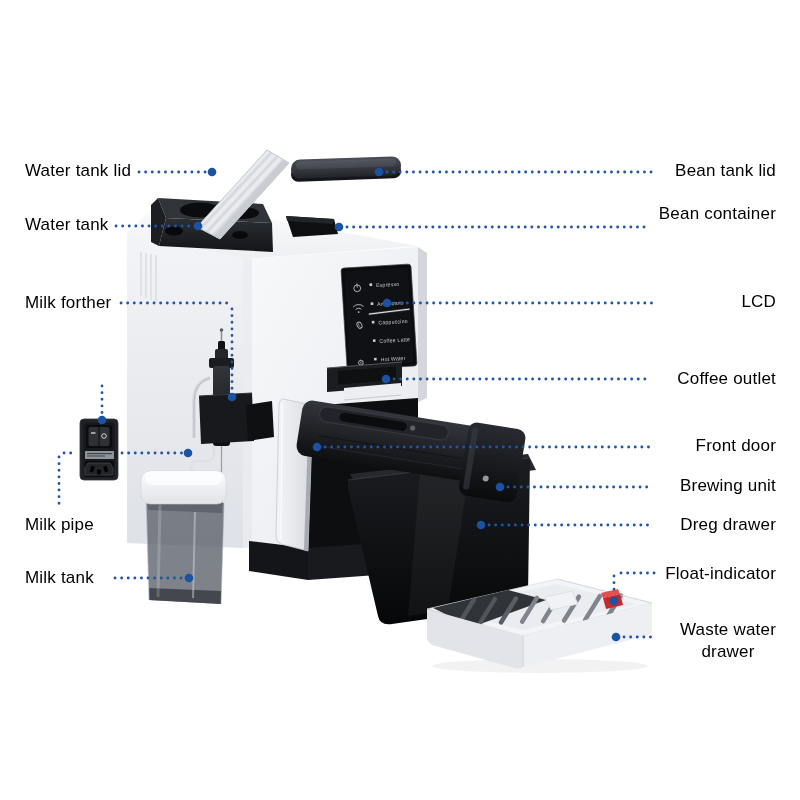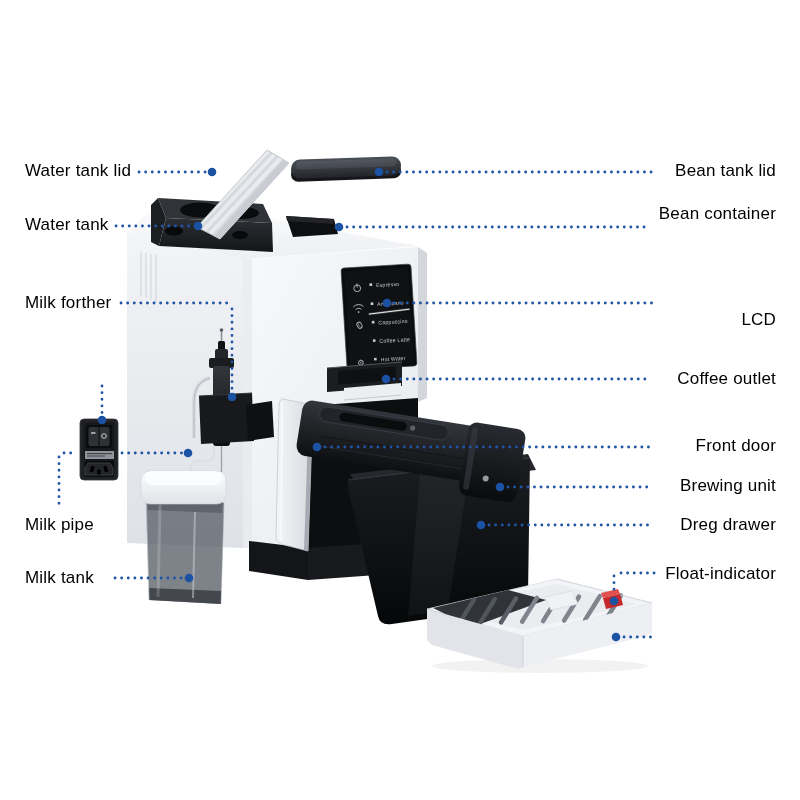--- a/index.html
+++ b/index.html
@@ -336,20 +336,24 @@
 </svg>
 
 <div class="lbl" style="left:25px;top:161px">Water tank lid</div>
 <div class="lbl" style="left:25px;top:215px">Water tank</div>
 <div class="lbl" style="left:25px;top:293px">Milk forther</div>
 <div class="lbl" style="left:25px;top:515px">Milk pipe</div>
 <div class="lbl" style="left:25px;top:568px">Milk tank</div>
 
 <div class="lbl right" style="right:24px;top:161px">Bean tank lid</div>
 <div class="lbl right" style="right:24px;top:204px">Bean container</div>
-<div class="lbl right" style="right:24px;top:310px">LCD</div>
+<div class="lbl right" style="right:24px;top:292px">LCD</div>
 <div class="lbl right" style="right:24px;top:369px">Coffee outlet</div>
 <div class="lbl right" style="right:24px;top:436px">Front door</div>
 <div class="lbl right" style="right:24px;top:476px">Brewing unit</div>
 <div class="lbl right" style="right:24px;top:515px">Dreg drawer</div>
 <div class="lbl right" style="right:24px;top:564px">Float-indicator</div>
-
+<div class="lbl right two-r" style="right:24px;top:619px">
+  <div>Waste water</div>
+  <div>drawer</div>
 </div>
 
+</div>
+
 </body></html>

